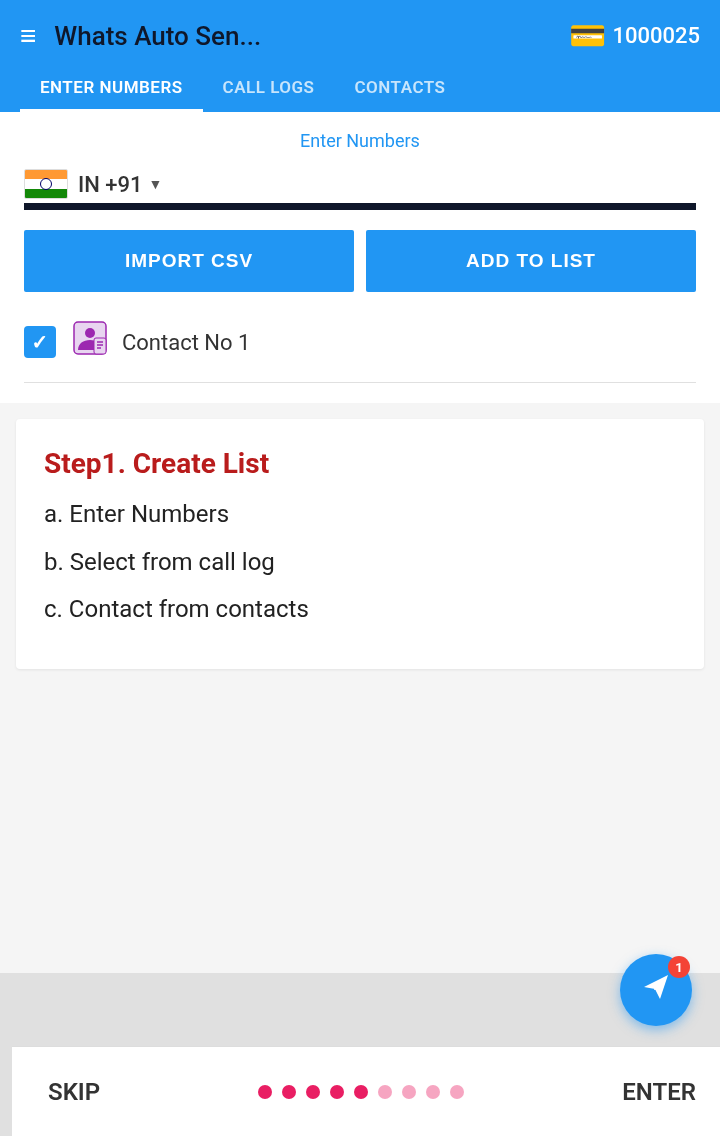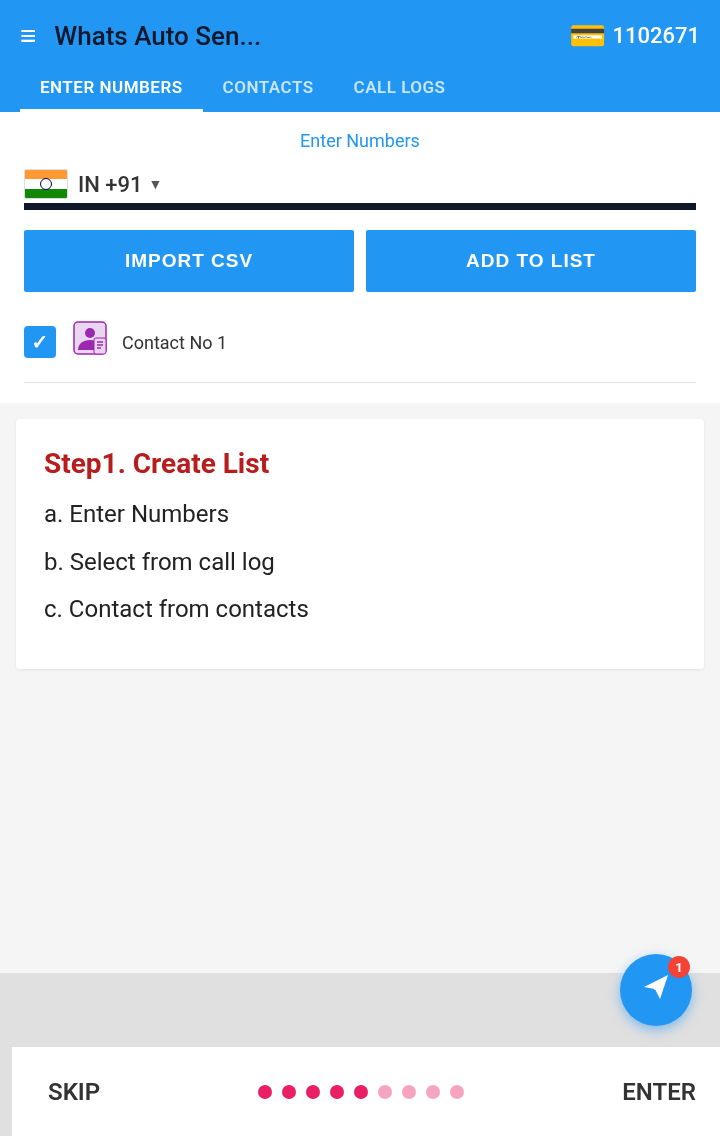--- a/index.html
+++ b/index.html
@@ -174,21 +174,21 @@
       color: white;
       font-size: 20px;
       font-weight: bold;
     }
     .contact-icon-wrap {
       margin-right: 14px;
       font-size: 32px;
       color: #9C27B0;
     }
     .contact-name {
-      font-size: 18px;
+      font-size: 22px;
       color: #333;
       font-weight: 400;
     }
 
     .divider {
       height: 1px;
       background: #e0e0e0;
       margin-top: 8px;
     }
 
@@ -290,27 +290,27 @@
   </style>
 </head>
 <body>
 
 <div class="header">
   <div class="header-top">
     <span class="hamburger-icon">≡</span>
     <span class="app-title">Whats Auto Sen...</span>
     <div class="credit-area">
       <span class="wallet-icon">💳</span>
-      <span>1102671</span>
+      <span>1000025</span>
     </div>
   </div>
   <div class="tabs">
     <div class="tab active">ENTER NUMBERS</div>
+    <div class="tab">CALL LOGS</div>
     <div class="tab">CONTACTS</div>
-    <div class="tab">CALL LOGS</div>
   </div>
 </div>
 
 <div class="main-content">
 
   <div class="enter-numbers-panel">
     <div class="panel-title">Enter Numbers</div>
 
     <div class="country-selector">
       <div class="flag">

